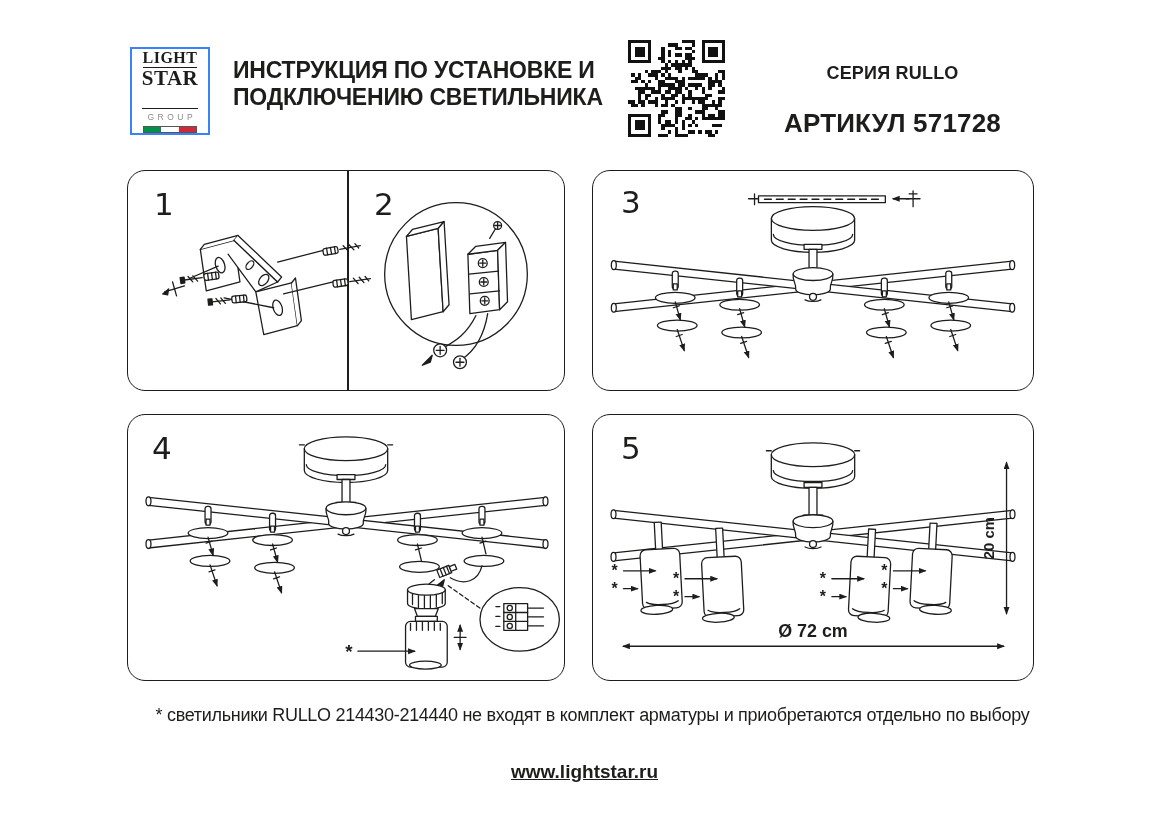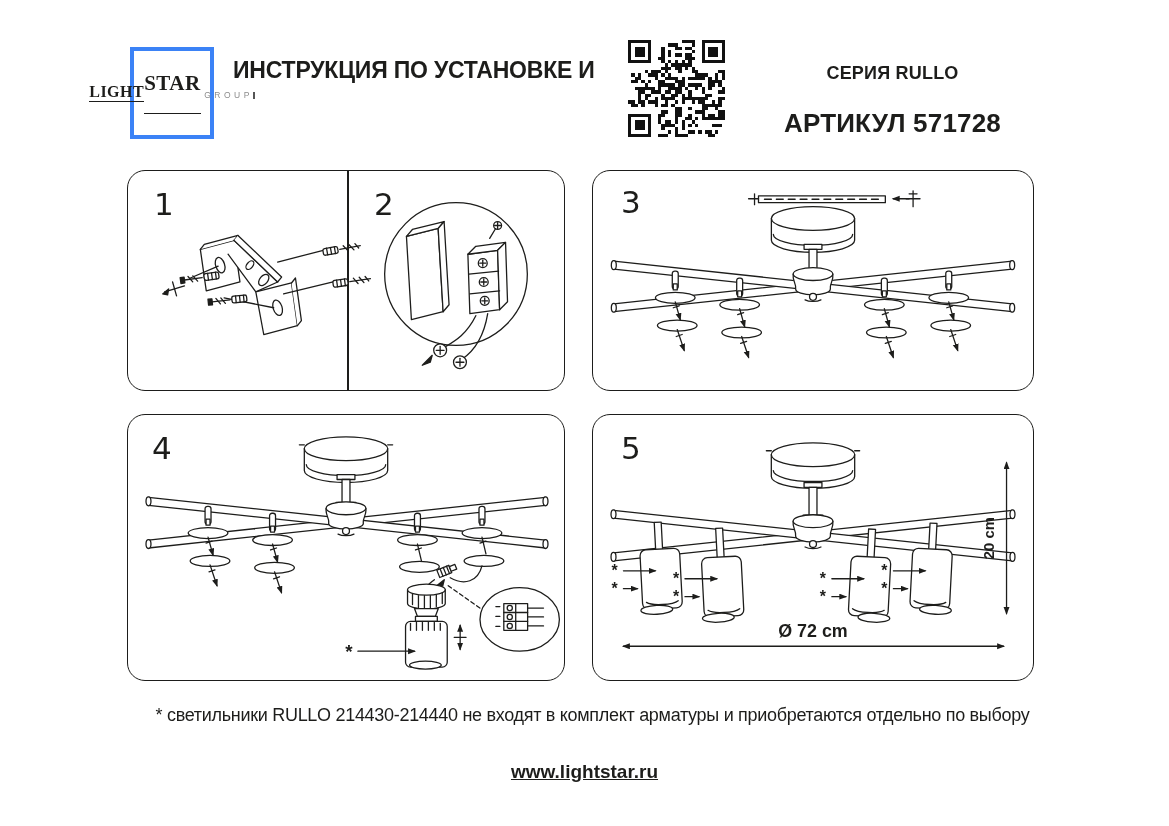--- a/index.html
+++ b/index.html
@@ -1,22 +1,22 @@
 <!DOCTYPE html>
 <html><head>
 <meta charset="utf-8">
 <style>
   html,body{margin:0;padding:0;background:#ffffff;}
   .page{position:relative;width:1169px;height:826px;background:#fff;overflow:hidden;
         font-family:"Liberation Sans",sans-serif;color:#1d1d1b;}
   .abs{position:absolute;}
 
   
-  .logo-box{left:130px;top:47px;width:76px;height:84px;border:4px solid #3b82f6;
-            display:flex;align-items:center;justify-content:center;
+  .logo-box{left:130px;top:47px;width:76px;height:84px;border:2px solid #3b82f6;
+            display:flex;flex-direction:column;align-items:center;justify-content:center;
             text-align:center;background:#fff;}
   .logo-light{font-family:"Liberation Serif",serif;font-weight:bold;font-size:16px;
               line-height:16px;letter-spacing:.5px;border-bottom:1.5px solid #1d1d1b;padding-bottom:1px;}
   .logo-star{font-family:"Liberation Serif",serif;font-weight:bold;font-size:21px;
              line-height:21px;letter-spacing:.5px;border-bottom:1.5px solid #1d1d1b;padding-bottom:19px;}
   .logo-group{font-size:8.5px;letter-spacing:3.5px;color:#8c8c8c;margin-top:3px;text-indent:3.5px;}
   .logo-flag{width:54px;height:7px;margin-top:4px;display:flex;border:1px solid #555;box-sizing:border-box;}
   .logo-flag span{flex:1;height:100%;}
 
   .title{left:233px;top:57px;font-size:23px;line-height:27px;font-weight:bold;
@@ -53,20 +53,21 @@
     <div class="logo-group">GROUP</div>
     <div class="logo-flag">
       <span style="background:#009246;"></span>
       <span style="background:#ffffff;"></span>
       <span style="background:#ce2b37;"></span>
     </div>
   </div>
 
   <div class="abs title">
     <div>ИНСТРУКЦИЯ ПО УСТАНОВКЕ И</div>
+    <div>ПОДКЛЮЧЕНИЮ СВЕТИЛЬНИКА</div>
   </div>
 
   <svg class="abs qr" viewBox="0 0 29 29" shape-rendering="crispEdges">
     <rect x="0" y="0" width="29" height="29" fill="#fff"></rect>
     <path id="qr-path" fill="#111111" d="M16 0h1v1h-1zM17 0h1v1h-1zM18 0h1v1h-1zM19 0h1v1h-1zM12 1h1v1h-1zM13 1h1v1h-1zM14 1h1v1h-1zM19 1h1v1h-1zM10 2h1v1h-1zM14 2h1v1h-1zM15 2h1v1h-1zM17 2h1v1h-1zM18 2h1v1h-1zM10 3h1v1h-1zM12 3h1v1h-1zM19 3h1v1h-1zM10 4h1v1h-1zM12 4h1v1h-1zM14 4h1v1h-1zM15 4h1v1h-1zM17 4h1v1h-1zM18 4h1v1h-1zM9 5h1v1h-1zM10 5h1v1h-1zM17 5h1v1h-1zM18 5h1v1h-1zM19 5h1v1h-1zM10 6h1v1h-1zM12 6h1v1h-1zM14 6h1v1h-1zM16 6h1v1h-1zM18 6h1v1h-1zM11 7h1v1h-1zM13 7h1v1h-1zM14 7h1v1h-1zM15 7h1v1h-1zM16 7h1v1h-1zM17 7h1v1h-1zM18 7h1v1h-1zM10 8h1v1h-1zM11 8h1v1h-1zM12 8h1v1h-1zM14 8h1v1h-1zM15 8h1v1h-1zM17 8h1v1h-1zM19 8h1v1h-1zM5 9h1v1h-1zM7 9h1v1h-1zM8 9h1v1h-1zM9 9h1v1h-1zM11 9h1v1h-1zM15 9h1v1h-1zM19 9h1v1h-1zM20 9h1v1h-1zM27 9h1v1h-1zM28 9h1v1h-1zM1 10h1v1h-1zM3 10h1v1h-1zM6 10h1v1h-1zM7 10h1v1h-1zM8 10h1v1h-1zM10 10h1v1h-1zM12 10h1v1h-1zM20 10h1v1h-1zM21 10h1v1h-1zM22 10h1v1h-1zM23 10h1v1h-1zM26 10h1v1h-1zM28 10h1v1h-1zM2 11h1v1h-1zM3 11h1v1h-1zM8 11h1v1h-1zM11 11h1v1h-1zM12 11h1v1h-1zM13 11h1v1h-1zM14 11h1v1h-1zM16 11h1v1h-1zM18 11h1v1h-1zM19 11h1v1h-1zM20 11h1v1h-1zM21 11h1v1h-1zM22 11h1v1h-1zM24 11h1v1h-1zM26 11h1v1h-1zM28 11h1v1h-1zM1 12h1v1h-1zM2 12h1v1h-1zM4 12h1v1h-1zM6 12h1v1h-1zM9 12h1v1h-1zM10 12h1v1h-1zM14 12h1v1h-1zM15 12h1v1h-1zM16 12h1v1h-1zM24 12h1v1h-1zM25 12h1v1h-1zM26 12h1v1h-1zM27 12h1v1h-1zM5 13h1v1h-1zM9 13h1v1h-1zM10 13h1v1h-1zM11 13h1v1h-1zM12 13h1v1h-1zM13 13h1v1h-1zM15 13h1v1h-1zM16 13h1v1h-1zM18 13h1v1h-1zM19 13h1v1h-1zM20 13h1v1h-1zM21 13h1v1h-1zM24 13h1v1h-1zM25 13h1v1h-1zM27 13h1v1h-1zM2 14h1v1h-1zM3 14h1v1h-1zM4 14h1v1h-1zM5 14h1v1h-1zM6 14h1v1h-1zM7 14h1v1h-1zM9 14h1v1h-1zM12 14h1v1h-1zM13 14h1v1h-1zM14 14h1v1h-1zM15 14h1v1h-1zM17 14h1v1h-1zM20 14h1v1h-1zM22 14h1v1h-1zM24 14h1v1h-1zM28 14h1v1h-1zM3 15h1v1h-1zM4 15h1v1h-1zM7 15h1v1h-1zM8 15h1v1h-1zM9 15h1v1h-1zM11 15h1v1h-1zM12 15h1v1h-1zM14 15h1v1h-1zM15 15h1v1h-1zM18 15h1v1h-1zM22 15h1v1h-1zM27 15h1v1h-1zM28 15h1v1h-1zM3 16h1v1h-1zM5 16h1v1h-1zM6 16h1v1h-1zM10 16h1v1h-1zM13 16h1v1h-1zM14 16h1v1h-1zM16 16h1v1h-1zM18 16h1v1h-1zM23 16h1v1h-1zM24 16h1v1h-1zM3 17h1v1h-1zM5 17h1v1h-1zM8 17h1v1h-1zM10 17h1v1h-1zM11 17h1v1h-1zM12 17h1v1h-1zM13 17h1v1h-1zM16 17h1v1h-1zM17 17h1v1h-1zM18 17h1v1h-1zM19 17h1v1h-1zM20 17h1v1h-1zM21 17h1v1h-1zM22 17h1v1h-1zM23 17h1v1h-1zM27 17h1v1h-1zM28 17h1v1h-1zM0 18h1v1h-1zM1 18h1v1h-1zM3 18h1v1h-1zM4 18h1v1h-1zM6 18h1v1h-1zM7 18h1v1h-1zM8 18h1v1h-1zM11 18h1v1h-1zM14 18h1v1h-1zM16 18h1v1h-1zM19 18h1v1h-1zM21 18h1v1h-1zM22 18h1v1h-1zM25 18h1v1h-1zM27 18h1v1h-1zM1 19h1v1h-1zM2 19h1v1h-1zM4 19h1v1h-1zM8 19h1v1h-1zM10 19h1v1h-1zM11 19h1v1h-1zM13 19h1v1h-1zM22 19h1v1h-1zM23 19h1v1h-1zM24 19h1v1h-1zM25 19h1v1h-1zM26 19h1v1h-1zM27 19h1v1h-1zM14 20h1v1h-1zM15 20h1v1h-1zM18 20h1v1h-1zM22 20h1v1h-1zM23 20h1v1h-1zM26 20h1v1h-1zM10 21h1v1h-1zM11 21h1v1h-1zM14 21h1v1h-1zM15 21h1v1h-1zM20 21h1v1h-1zM21 21h1v1h-1zM22 21h1v1h-1zM27 21h1v1h-1zM28 21h1v1h-1zM9 22h1v1h-1zM10 22h1v1h-1zM14 22h1v1h-1zM15 22h1v1h-1zM18 22h1v1h-1zM22 22h1v1h-1zM24 22h1v1h-1zM25 22h1v1h-1zM27 22h1v1h-1zM28 22h1v1h-1zM9 23h1v1h-1zM14 23h1v1h-1zM17 23h1v1h-1zM18 23h1v1h-1zM20 23h1v1h-1zM22 23h1v1h-1zM23 23h1v1h-1zM24 23h1v1h-1zM25 23h1v1h-1zM26 23h1v1h-1zM27 23h1v1h-1zM28 23h1v1h-1zM9 24h1v1h-1zM11 24h1v1h-1zM12 24h1v1h-1zM14 24h1v1h-1zM16 24h1v1h-1zM19 24h1v1h-1zM10 25h1v1h-1zM11 25h1v1h-1zM12 25h1v1h-1zM13 25h1v1h-1zM16 25h1v1h-1zM18 25h1v1h-1zM20 25h1v1h-1zM25 25h1v1h-1zM26 25h1v1h-1zM27 25h1v1h-1zM10 26h1v1h-1zM14 26h1v1h-1zM16 26h1v1h-1zM12 27h1v1h-1zM14 27h1v1h-1zM18 27h1v1h-1zM19 27h1v1h-1zM21 27h1v1h-1zM23 27h1v1h-1zM24 27h1v1h-1zM26 27h1v1h-1zM9 28h1v1h-1zM10 28h1v1h-1zM11 28h1v1h-1zM14 28h1v1h-1zM15 28h1v1h-1zM16 28h1v1h-1zM17 28h1v1h-1zM24 28h1v1h-1zM25 28h1v1h-1zM0 0h7v1h-7zM0 6h7v1h-7zM0 1h1v5h-1zM6 1h1v5h-1zM2 2h3v3h-3zM22 0h7v1h-7zM22 6h7v1h-7zM22 1h1v5h-1zM28 1h1v5h-1zM24 2h3v3h-3zM0 22h7v1h-7zM0 28h7v1h-7zM0 23h1v5h-1zM6 23h1v5h-1zM2 24h3v3h-3z"></path>
   </svg>
 
   <div class="abs series">
     <div class="series-name">СЕРИЯ RULLO</div>
     <div class="article">АРТИКУЛ 571728</div>

